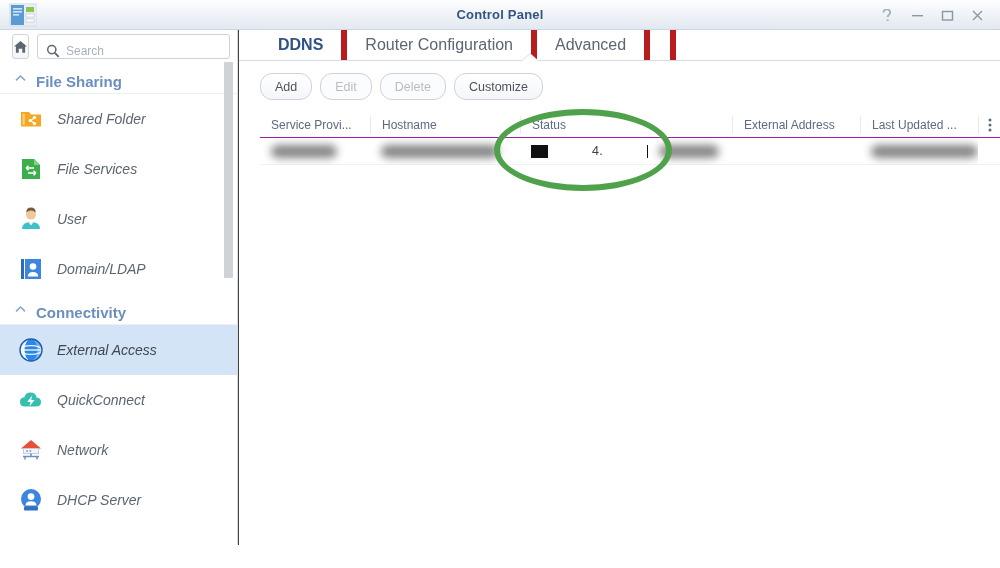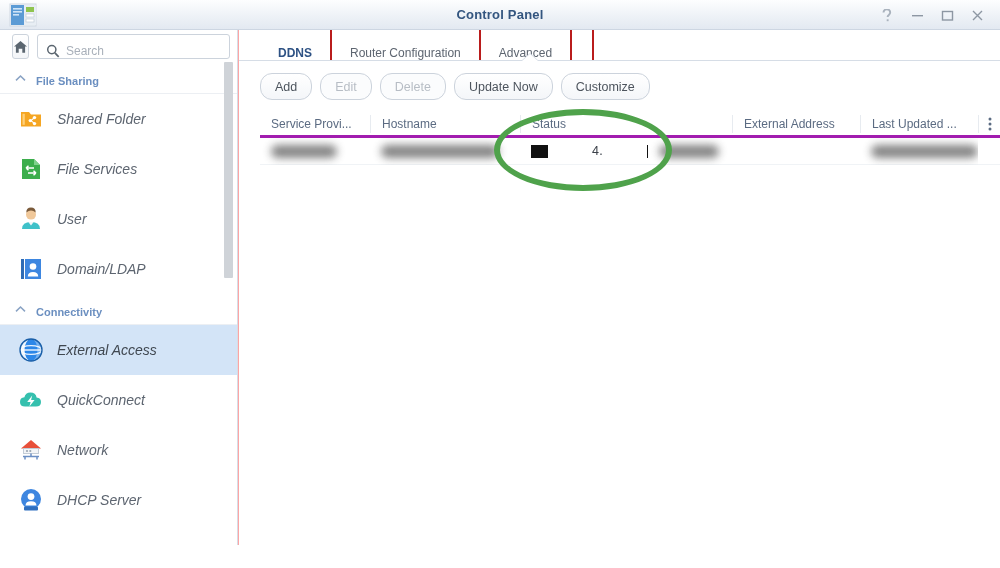--- a/index.html
+++ b/index.html
@@ -3,21 +3,21 @@
 <meta charset="utf-8">
 <style>
   * { box-sizing: border-box; margin: 0; padding: 0; }
   html, body {
     width: 1000px; height: 568px;
     font-family: "Liberation Sans", sans-serif;
     overflow: hidden; background: #ffffff;
   }
   #app {
     position: relative; width: 1000px; height: 545px;
-    background: #fca5a5; overflow: hidden;
+    background: #404040; overflow: hidden;
   }
 
   
   .titlebar {
     position: absolute; left: 0; top: 0; width: 1000px; height: 30px;
     background: linear-gradient(to bottom, #fdfeff 0%, #eef2f7 55%, #e3e9f1 100%);
     border-bottom: 1px solid #cdd6e2;
   }
   .app-icon {
     position: absolute; left: 8px; top: 3px; width: 30px; height: 24px;
@@ -68,21 +68,21 @@
 
   .nav {
     position: absolute; left: 0; top: 33px; width: 238px; height: 505px;
     overflow: hidden;
   }
   .nav-section {
     height: 31px; display: flex; align-items: center; gap: 9px;
     padding-left: 14px; border-bottom: 1px solid #eceff3;
   }
   .nav-section .sec-label {
-    font-size: 11px; font-weight: bold; color: #6b8fc0; margin-top: 6px;
+    font-size: 15px; font-weight: bold; color: #6b8fc0; margin-top: 6px;
   }
   .chev {
     width: 13px; height: 13px; display: block;
   }
   .nav-item {
     height: 50px; display: flex; align-items: center; gap: 13px;
     padding-left: 18px; cursor: default;
   }
   .nav-item.selected { background: #d3e4f7; }
   .nav-item .label { font-size: 14px; color: #5d6570; font-style: italic; }
@@ -97,23 +97,23 @@
   
   .main {
     position: absolute; left: 239px; top: 30px;
     width: 761px; height: 538px; background: #ffffff;
   }
   .tabs {
     position: absolute; left: 0; top: 0; width: 761px; height: 30px;
     display: flex; align-items: stretch; padding-left: 21px;
   }
   .tab {
-    display: flex; align-items: flex-end; padding: 0 18px;
-    font-size: 12px; color: #5d6570; position: relative;
-    border-right: 2px solid #b91c1c; cursor: default;
+    display: flex; align-items: center; padding: 0 18px;
+    font-size: 16px; color: #5d6570; position: relative;
+    border-right: 6px solid #b91c1c; cursor: default;
   }
   .tab.active { font-weight: bold; color: #2e5284; }
   .tab.spacer { padding: 0 10px; }
   .tabs-rule {
     position: absolute; left: 0; top: 30px; width: 761px; height: 1px;
     background: #d6dde6;
   }
   .tab-notch {
     position: absolute; left: 283px; top: 24px;
     width: 0; height: 0;
@@ -145,21 +145,21 @@
     cursor: default;
   }
   .tb-btn.disabled { color: #b7bdc5; background: #fbfcfd; }
 
   
   .table {
     position: absolute; left: 21px; top: 82px; width: 740px;
   }
   .thead {
     display: flex; height: 26px; align-items: center;
-    border-bottom: 3px solid #a21caf;
+    border-bottom: 1px solid #a21caf;
   }
   .th {
     font-size: 12px; color: #5b6b82; padding-left: 11px;
     border-left: 1px solid #e7ebf0; height: 18px; line-height: 18px;
     display: flex; align-items: center; overflow: hidden;
     white-space: nowrap;
   }
   .th:first-child { border-left: none; }
   .th-menu {
     width: 22px; display: flex; align-items: center; justify-content: center;
@@ -393,21 +393,20 @@
       <div class="tab spacer"></div>
     </div>
     <div class="tabs-rule"></div>
     <div class="tab-notch-border"></div>
     <div class="tab-notch"></div>
 
     <div class="toolbar">
       <div class="tb-btn">Add</div>
       <div class="tb-btn disabled">Edit</div>
       <div class="tb-btn disabled">Delete</div>
-      <div class="tb-btn">Update Now</div>
       <div class="tb-btn">Customize</div>
     </div>
 
     <div class="table">
 
       <div class="thead">
         <div class="th" style="width:110px">Service Provi...</div>
         <div class="th" style="width:150px">Hostname</div>
         <div class="th" style="width:212px">Status</div>
         <div class="th" style="width:128px">External Address</div>

